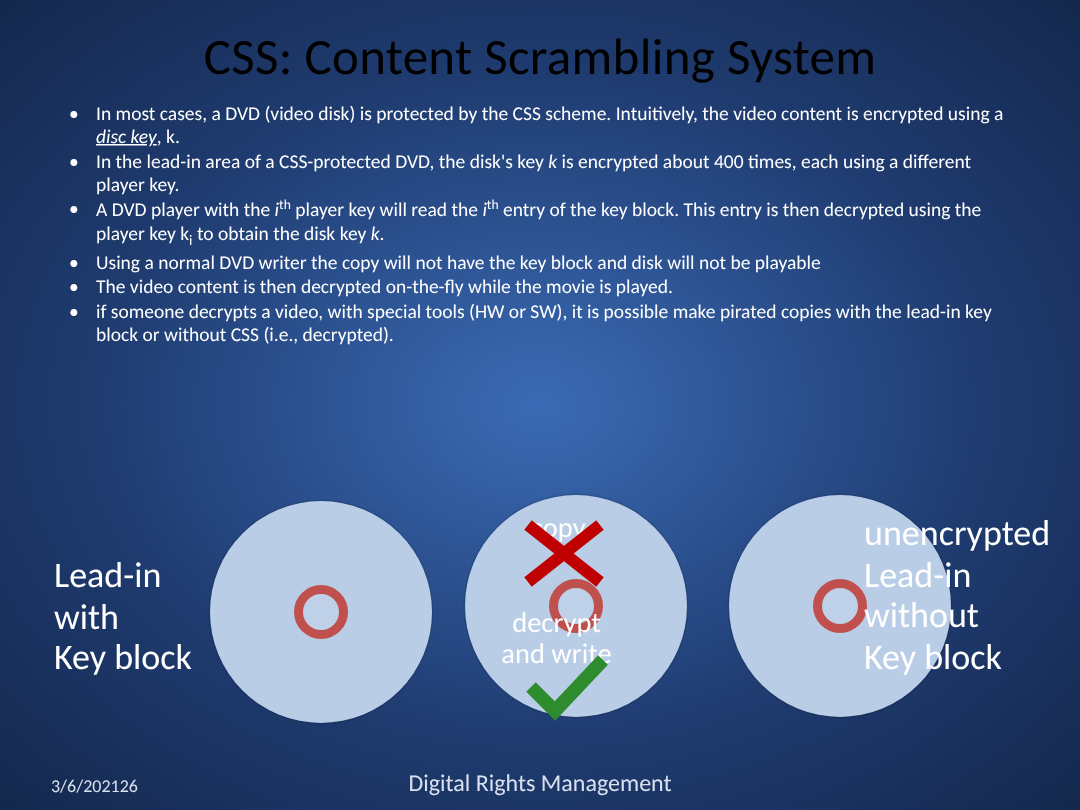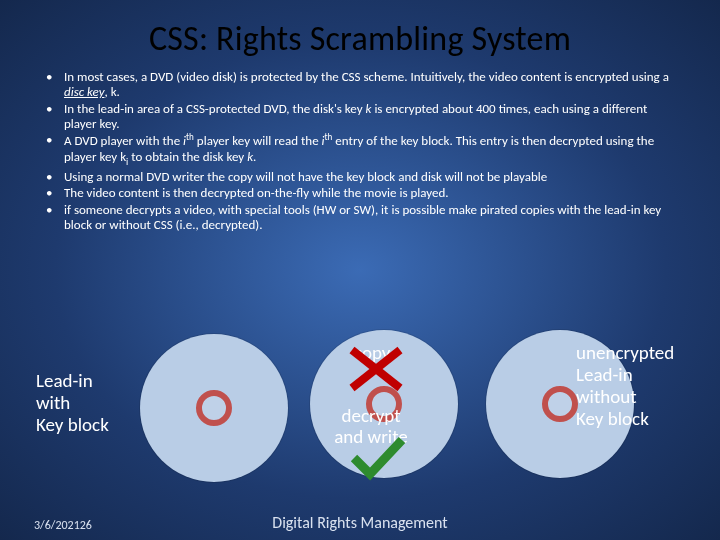--- a/index.html
+++ b/index.html
@@ -72,21 +72,21 @@
     border: 6px solid #c0504d;
     background: #bfd1e8;
   }
   .disc1 { left: 140px; top: 6px; }
   .disc2 { left: 310px; top: 2px; }
   .disc3 { left: 486px; top: 2px; }
 
   .label {
     position: absolute;
     color: #fff;
-    font-size: 19px;
+    font-size: 24px;
     line-height: 1.15;
   }
   .label-left { left: 36px; top: 42px; width: 110px; }
   .label-right { left: 576px; top: 14px; width: 140px; }
   .label-copy {
     left: 354px; top: 14px;
     font-size: 19px;
   }
   .label-decrypt {
     left: 316px; top: 78px;
@@ -117,21 +117,21 @@
     left: 50%;
     transform: translateX(-50%);
     font-size: 16px;
   }
 </style>
 </head>
 <body>
 
 <div class="slide">
 
-  <h1>CSS: Rights Scrambling System</h1>
+  <h1>CSS: Content Scrambling System</h1>
 
   <ul class="bullets">
     <li>
       <span>In most cases, a DVD (video disk) is protected by the CSS scheme. Intuitively, the video content is encrypted using a </span><span class="disc-key">disc key</span><span>, k.</span>
     </li>
     <li>
       <span>In the lead-in area of a CSS-protected DVD, the disk's key </span><span class="ital">k</span><span> is encrypted about 400 times, each using a different player key.</span>
     </li>
     <li>
       <span>A DVD player with the </span><span class="ital">i</span><span class="sup">th</span><span> player key will read the </span><span class="ital">i</span><span class="sup">th</span><span> entry of the key block. This entry is then decrypted using the player key k</span><span class="sub">i</span><span> to obtain the disk key </span><span class="ital">k</span><span>.</span>

